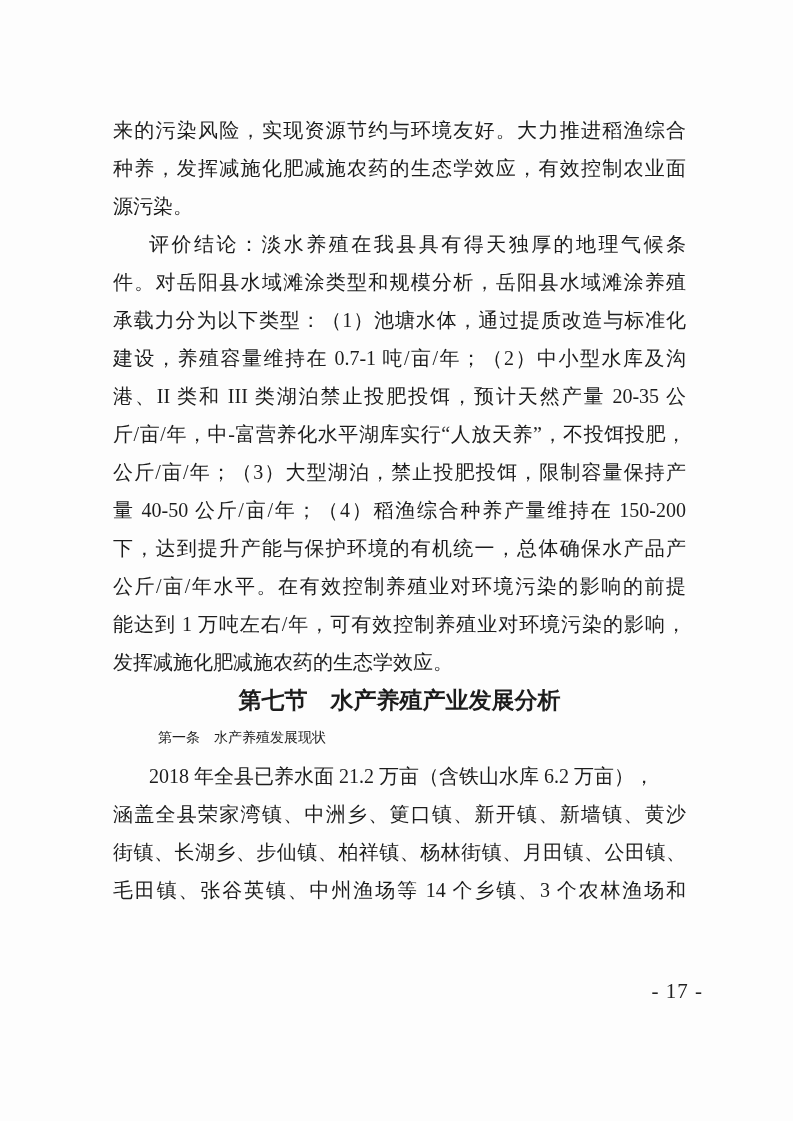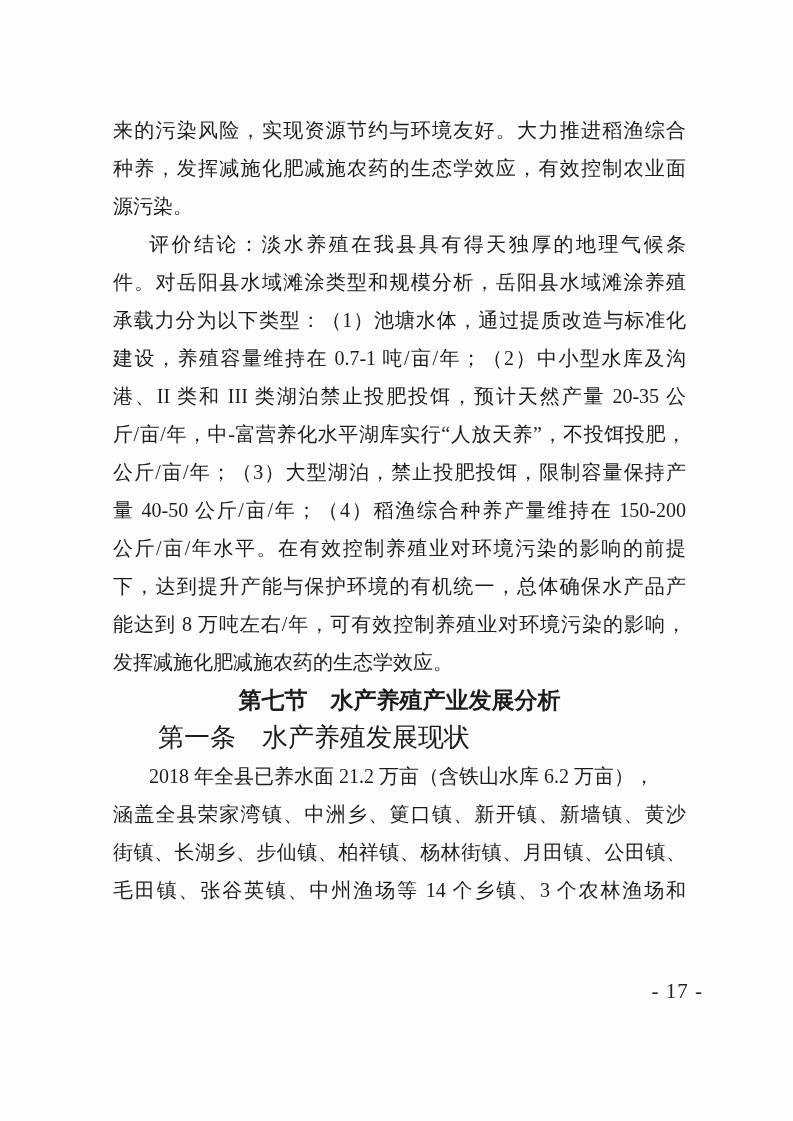--- a/index.html
+++ b/index.html
@@ -41,21 +41,21 @@
     text-align: center;
     text-align-last: center;
     font-family: "Liberation Sans", "DejaVu Sans", sans-serif;
     font-weight: 700;
     font-size: 23px;
   }
   .line.subheading {
     text-align: left;
     text-align-last: left;
     text-indent: 45px;
-    font-size: 26px;
+    font-size: 14px;
     font-family: Liberation Serif, serif;
   }
   .page-number {
     position: absolute;
     top: 979px;
     left: 613px;
     width: 90px;
     text-align: right;
     font-size: 21px;
     letter-spacing: 1px;
@@ -73,23 +73,23 @@
     <div class="line end">源污染。</div>
 
     <div class="line fill indent">评价结论：淡水养殖在我县具有得天独厚的地理气候条</div>
     <div class="line fill">件。对岳阳县水域滩涂类型和规模分析，岳阳县水域滩涂养殖</div>
     <div class="line fill">承载力分为以下类型：（1）池塘水体，通过提质改造与标准化</div>
     <div class="line fill">建设，养殖容量维持在 0.7-1 吨/亩/年；（2）中小型水库及沟</div>
     <div class="line fill">港、II 类和 III 类湖泊禁止投肥投饵，预计天然产量 20-35 公</div>
     <div class="line fill">斤/亩/年，中-富营养化水平湖库实行“人放天养”，不投饵投肥，</div>
     <div class="line fill">公斤/亩/年；（3）大型湖泊，禁止投肥投饵，限制容量保持产</div>
     <div class="line fill">量 40-50 公斤/亩/年；（4）稻渔综合种养产量维持在 150-200</div>
+    <div class="line fill">下，达到提升产能与保护环境的有机统一，总体确保水产品产</div>
     <div class="line fill">公斤/亩/年水平。在有效控制养殖业对环境污染的影响的前提</div>
-    <div class="line fill">下，达到提升产能与保护环境的有机统一，总体确保水产品产</div>
-    <div class="line fill">能达到 8 万吨左右/年，可有效控制养殖业对环境污染的影响，</div>
+    <div class="line fill">能达到 1 万吨左右/年，可有效控制养殖业对环境污染的影响，</div>
     <div class="line end">发挥减施化肥减施农药的生态学效应。</div>
 
     <h2 class="line heading" style="margin:0;">第七节　水产养殖产业发展分析</h2>
 
     <div class="line subheading">第一条　水产养殖发展现状</div>
 
     <div class="line end indent">2018 年全县已养水面 21.2 万亩（含铁山水库 6.2 万亩），</div>
     <div class="line fill">涵盖全县荣家湾镇、中洲乡、筻口镇、新开镇、新墙镇、黄沙</div>
     <div class="line fill">街镇、长湖乡、步仙镇、柏祥镇、杨林街镇、月田镇、公田镇、</div>
     <div class="line fill">毛田镇、张谷英镇、中州渔场等 14 个乡镇、3 个农林渔场和</div>

